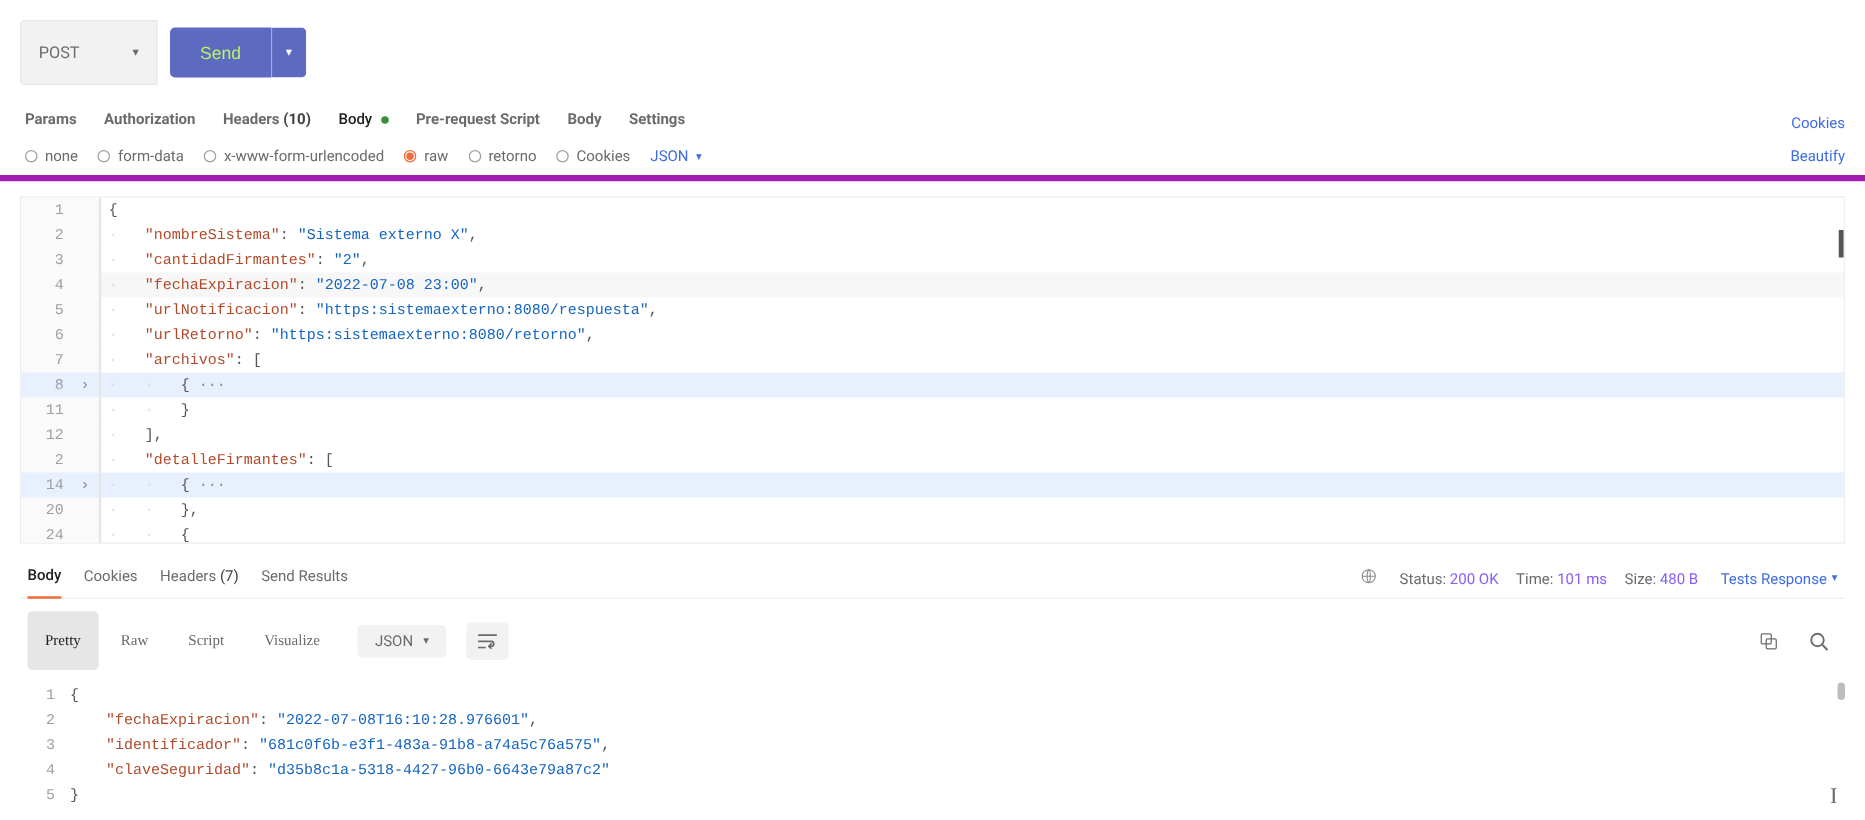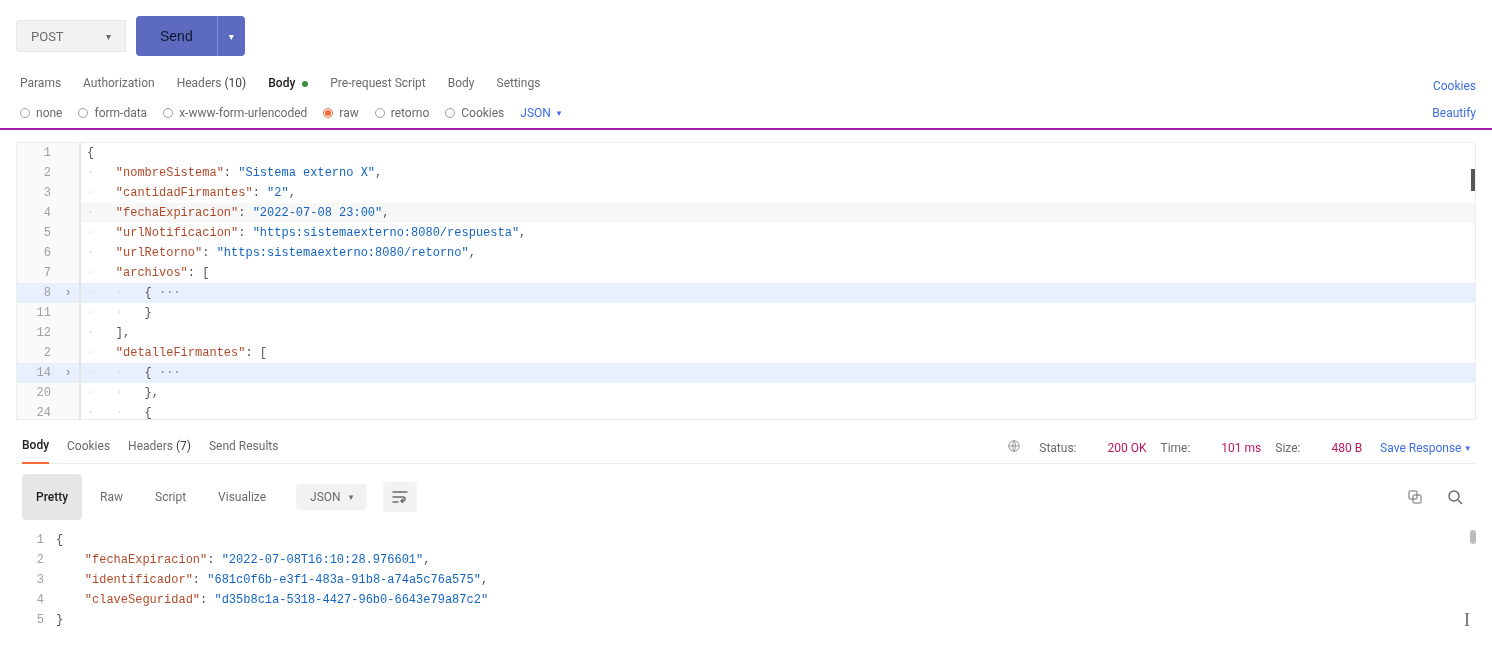--- a/index.html
+++ b/index.html
@@ -15,21 +15,21 @@
     
     .request-bar {
       display: flex;
       align-items: center;
       padding: 16px 16px 8px 16px;
       gap: 0;
     }
     .method-select {
       background: #f2f2f2;
       border: 1px solid #e6e6e6;
-      height: 32px;
+      height: 52px;
       display: flex;
       align-items: center;
       padding: 0 14px;
       border-radius: 4px 0 0 4px;
       min-width: 110px;
       color: #6b6b6b;
       font-size: 13px;
       justify-content: space-between;
       gap: 24px;
     }
@@ -49,21 +49,21 @@
       display: flex;
       align-items: center;
       background: #fff;
     }
     .send-group {
       display: flex;
       margin-left: 10px;
     }
     .send-btn {
       background: #5c6bc0;
-      color: #0f172a;
+      color: #bef264;
       border: none;
       height: 40px;
       padding: 0 24px;
       font-size: 14px;
       font-weight: 500;
       border-radius: 4px 0 0 4px;
       cursor: pointer;
     }
     .send-drop {
       background: #5c6bc0;
@@ -78,35 +78,35 @@
     }
     
     .req-tabs {
       display: flex;
       align-items: center;
       padding: 8px 16px 0 20px;
       gap: 22px;
       font-size: 12px;
       color: #6b6b6b;
     }
-    .req-tabs .tab { cursor: pointer; padding: 4px 0 10px 0; }
+    .req-tabs .tab { cursor: pointer; padding: 4px 0 10px 0; font-weight: bold; }
     .req-tabs .tab.active { color: #212121; font-weight: 500; }
     .badge-green { color: #404040; }
     .dot-green { display:inline-block;width:6px;height:6px;border-radius:50%;background:#388e3c;margin-left:4px;vertical-align:middle; }
     .spacer { flex: 1; }
     .link-blue { color: #3f6de0; cursor: pointer; }
     
     .body-type-row {
       display: flex;
       align-items: center;
       padding: 6px 16px 8px 20px;
       gap: 16px;
       font-size: 12px;
       color: #6b6b6b;
-      border-bottom: 2px solid #a21caf;
+      border-bottom: 5px solid #a21caf;
     }
     .radio {
       display: inline-flex; align-items:center; gap:6px; cursor:pointer;
     }
     .radio-dot {
       width:10px;height:10px;border:1px solid #a0a0a0;border-radius:50%;display:inline-block;position:relative;
     }
     .radio.sel .radio-dot { border-color:#f26b3a; }
     .radio.sel .radio-dot::after {
       content:"";position:absolute;inset:1px;background:#f26b3a;border-radius:50%;
@@ -169,29 +169,29 @@
     .res-section { padding: 12px 16px 0 16px; }
     .res-tabs {
       display: flex; align-items: center; gap: 18px;
       font-size: 12px; color: #6b6b6b;
       border-bottom: 1px solid #ededed;
       padding: 0 6px;
     }
     .res-tab { padding: 6px 0 10px 0; cursor:pointer;}
     .res-tab.active { color:#212121; font-weight:500; border-bottom: 2px solid #f26b3a; margin-bottom:-1px;}
     .status-block { display:flex; gap:14px; font-size:12px; color:#6b6b6b; align-items:center;}
-    .status-block .val { color:#be185d;margin-left:28px; }
+    .status-block .val { color:#8b5cf6; }
     .save-resp { color:#3f6de0; cursor:pointer; display:flex;align-items:center;gap:4px;}
     .globe-icon svg { width:14px;height:14px;stroke:#8a8a8a;fill:none;}
     .res-toolbar {
       display:flex;align-items:center;gap:10px;
       padding: 10px 6px;
     }
     .res-view-tabs { display:flex; gap:4px; font-size:12px; color:#6b6b6b;}
-    .res-view { padding:16px 14px; cursor:pointer; border-radius:4px;}
+    .res-view { padding:16px 14px; cursor:pointer; border-radius:4px;font-family:Liberation Serif, serif;}
     .res-view.active { background:#e6e6e6; color:#212121; font-weight:500;}
     .res-format { margin-left:6px; padding:6px 14px; background:#f2f2f2; border-radius:4px; display:flex;align-items:center;gap:8px;cursor:pointer;color:#6b6b6b;font-size:12px;}
     .wrap-btn { margin-left:6px; width:34px;height:30px;background:#f2f2f2;border-radius:4px;display:flex;align-items:center;justify-content:center;cursor:pointer;color:#6b6b6b;}
     .res-toolbar .rspace{flex:1;}
     .icon-btn { width:30px;height:30px;display:flex;align-items:center;justify-content:center;cursor:pointer;color:#6b6b6b;}
     
     .res-editor {
       margin: 0;
       font-family: "SFMono-Regular", Consolas, "Courier New", monospace;
       font-size: 12px;
@@ -388,21 +388,21 @@
           <circle cx="12" cy="12" r="9" stroke-width="1.5"></circle>
           <path d="M3 12h18M12 3c3 3 3 15 0 18M12 3c-3 3-3 15 0 18" stroke-width="1.5"></path>
         </svg>
     </span>
     <div class="status-block">
       <span><span>Status:</span> <span class="val">200 OK</span></span>
       <span><span>Time:</span> <span class="val">101 ms</span></span>
       <span><span>Size:</span> <span class="val">480 B</span></span>
     </div>
     <div class="save-resp">
-      <span>Save Response</span>
+      <span>Tests Response</span>
       <span style="font-size:9px;">▾</span>
     </div>
   </div>
 
   <div class="res-toolbar">
     <div class="res-view-tabs">
       <div class="res-view active">Pretty</div>
       <div class="res-view">Raw</div>
       <div class="res-view">Script</div>
       <div class="res-view">Visualize</div>

